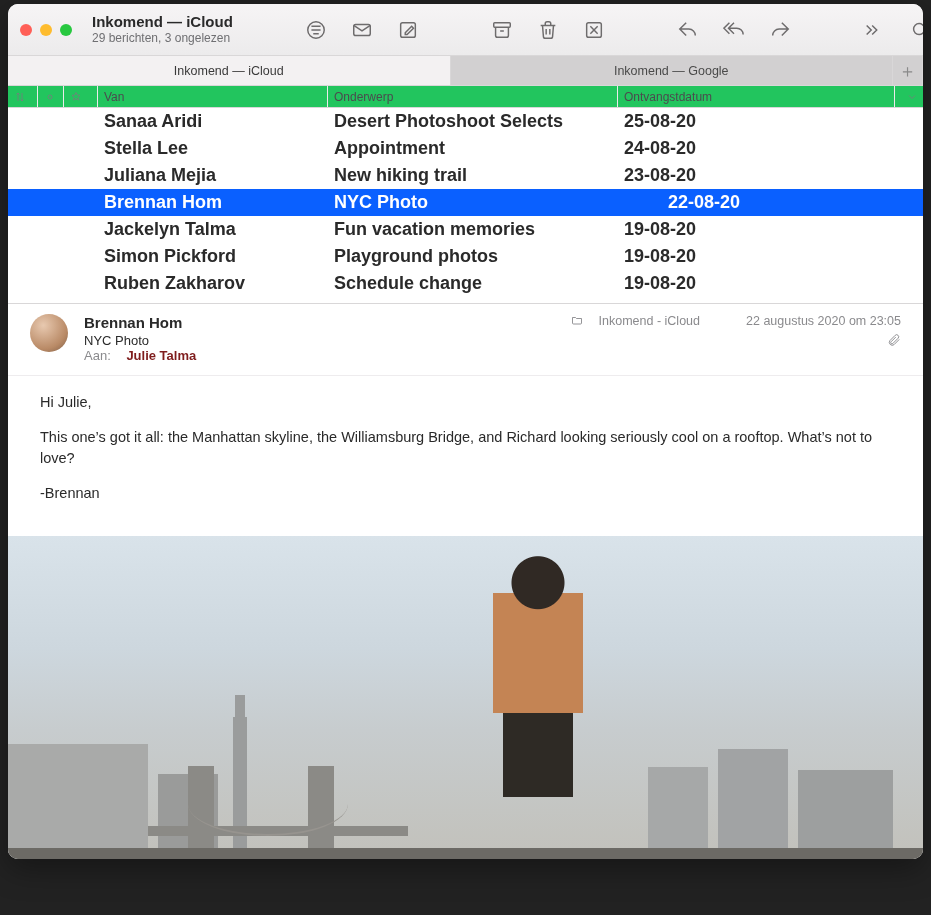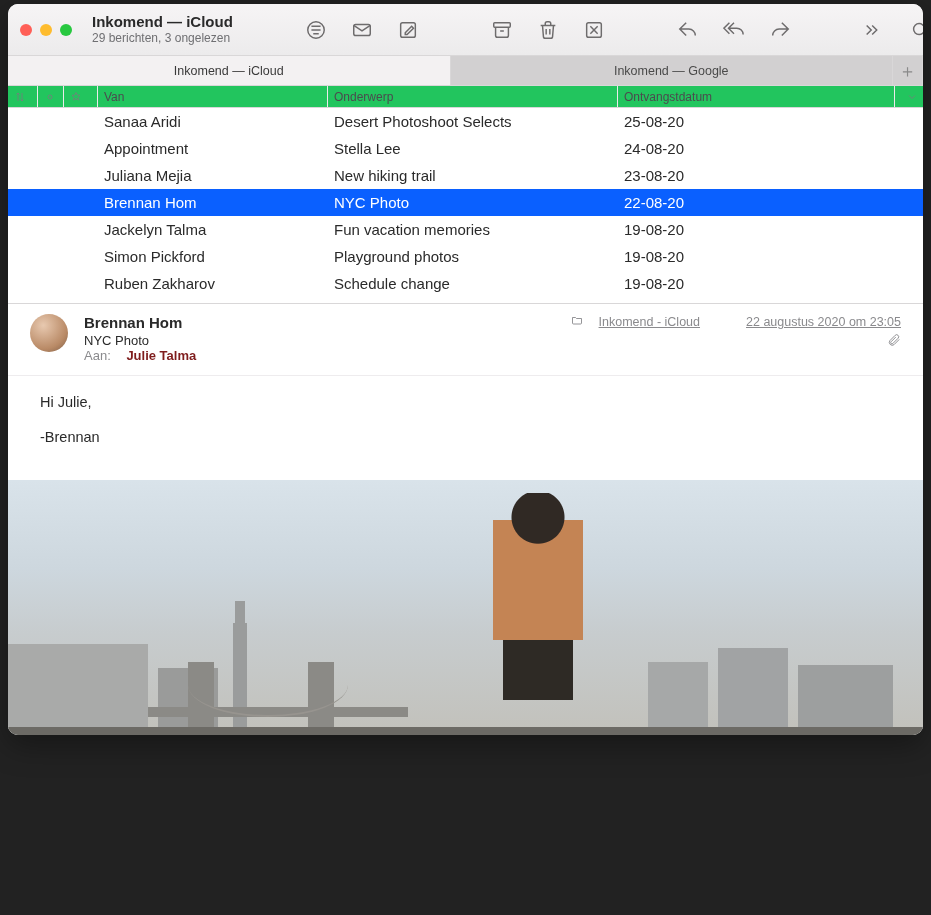--- a/index.html
+++ b/index.html
@@ -15,21 +15,21 @@
   }
   * { box-sizing: border-box; }
   html, body { margin:0; padding:0; }
   body {
     width: 931px; height: 915px;
     background: #222;
     font-family: -apple-system, "Helvetica Neue", Arial, sans-serif;
     font-size: 13px; color: var(--text);
   }
   .window {
-    width: 915px; height: 731px;
+    width: 915px; height: 855px;
     margin: 4px auto;
     background: var(--bg);
     border-radius: 10px;
     overflow: hidden;
     box-shadow: 0 10px 30px rgba(0,0,0,.35);
     display:flex; flex-direction:column;
   }
   
   .titlebar {
     height: 52px;
@@ -78,26 +78,27 @@
   .cols > div { padding-left:6px; border-right:1px solid #eceaeb; height:100%; display:flex; align-items:center;}
   .cols > div:last-child{border-right:none; justify-content:center;}
   .tiny-icon svg{width:12px;height:12px;stroke:#7a7a7d;fill:none;stroke-width:1.6;}
   
   .list { display:flex; flex-direction:column; }
   .row {
     display:grid;
     grid-template-columns: 30px 26px 34px 230px 290px 1fr 28px;
     align-items:center;
     height: 27px;
-    font-size:15px;
+    font-size:18px;
     padding:0;
+    font-weight:bold;
   }
   .row > div { padding-left:6px; white-space:nowrap; overflow:hidden; text-overflow:ellipsis; }
   .row.selected { background: var(--select); color:#fff; }
-  .row.selected .date { color:#fff;}
+  .row.selected .date { color:#fff;margin-left:44px;}
   .date { color:#2a2a2a; }
   .list-wrap { border-bottom:1px solid var(--border); padding-bottom:6px;}
   
   .preview { flex:1; display:flex; flex-direction:column; overflow:hidden; }
   .hdr {
     padding: 10px 22px 8px 22px;
     border-bottom:1px solid #eeecee;
     display:grid;
     grid-template-columns: 46px 1fr auto;
     column-gap: 8px;
@@ -107,21 +108,21 @@
   .avatar {
     grid-row: 1 / span 3;
     width:38px; height:38px; border-radius:50%;
     background: radial-gradient(circle at 35% 30%, #e8c9b0, #b98a66 65%, #7a5b45);
   }
   .sender { font-weight:600; font-size:15px; }
   .subject { font-size:13px; color:#2a2a2a; margin-top:2px;}
   .to-line { font-size:13px; color:#8a8a8d; }
   .to-line .rcpt { color:#7f1d1d; margin-left:12px;font-weight:bold; }
   .meta { text-align:right; font-size:12.5px; color:#8a8a8d; display:flex; flex-direction:column; align-items:flex-end; gap:4px;}
-  .meta .mailbox { display:flex; align-items:center; gap:16px;text-decoration:underline; }
+  .meta .mailbox { display:flex; align-items:flex-start; gap:16px; }
   .meta .clip svg{width:14px;height:14px;stroke:#8a8a8d;fill:none;stroke-width:1.6;}
   .body {
     padding: 16px 24px 18px 32px;
     font-size: 14.5px;
     line-height: 1.45;
   }
   .body p { margin: 0 0 14px 0; }
   
   .photo {
     flex:1;
@@ -294,22 +295,22 @@
           <div></div>
           <div>Sanaa Aridi</div>
           <div>Desert Photoshoot Selects</div>
           <div class="date">25-08-20</div>
           <div></div>
         </div>
         <div class="row">
           <div></div>
           <div></div>
           <div></div>
+          <div>Stella Lee</div>
           <div>Appointment</div>
-          <div>Stella Lee</div>
           <div class="date">24-08-20</div>
           <div></div>
         </div>
         <div class="row">
           <div></div>
           <div></div>
           <div></div>
           <div>Juliana Mejia</div>
           <div>New hiking trail</div>
           <div class="date">23-08-20</div>
@@ -377,20 +378,21 @@
         <div class="clip">
           <svg viewBox="0 0 24 24">
               <path d="M21 11l-9 9a5 5 0 0 1-7-7l9-9a3.5 3.5 0 0 1 5 5l-9 9a2 2 0 0 1-3-3l8-8"></path>
             </svg>
         </div>
       </div>
     </div>
 
     <div class="body">
       <p>Hi Julie,</p>
+      <p>This one’s got it all: the Manhattan skyline, the Williamsburg Bridge, and Richard looking seriously cool on a rooftop. What’s not to love?</p>
       <p>-Brennan</p>
     </div>
 
     <div class="photo" aria-label="Rooftop photo: Manhattan skyline with Williamsburg Bridge and a man in a patterned shirt">
       <div class="sky"></div>
       <div class="bldgs">
         <div class="bldg b1"></div>
         <div class="bldg b2"></div>
         <div class="bldg b3"></div>
         <div class="bridge">

